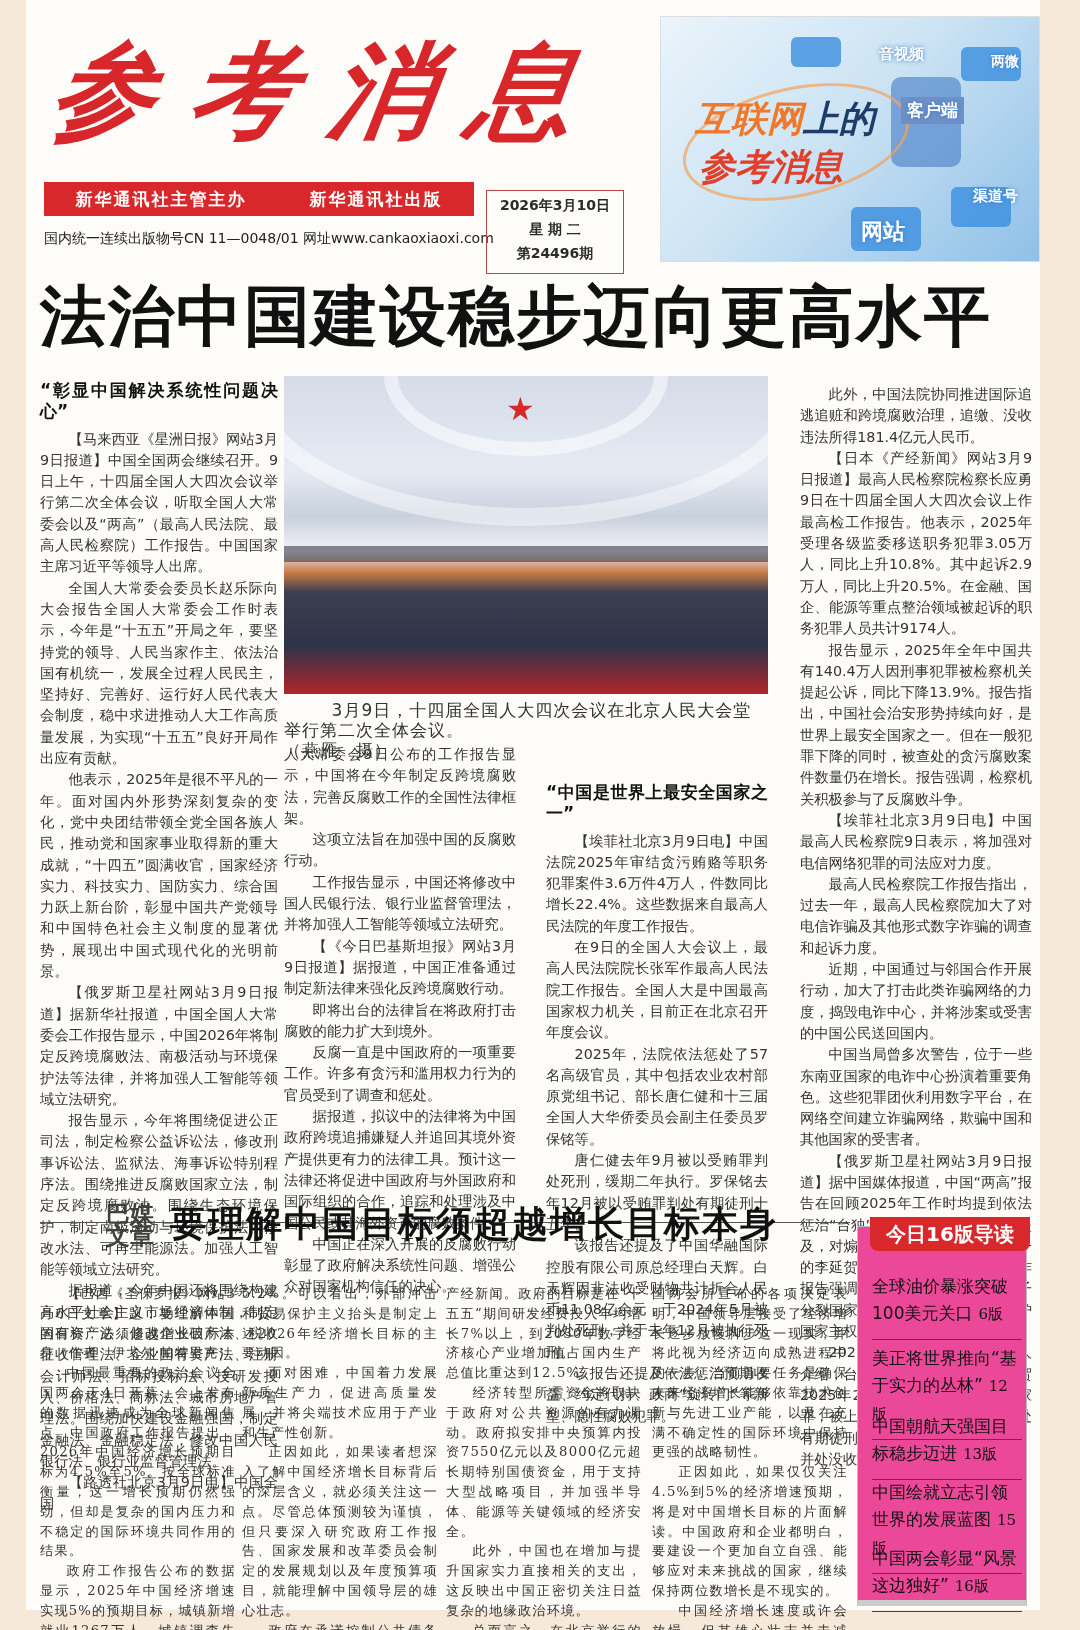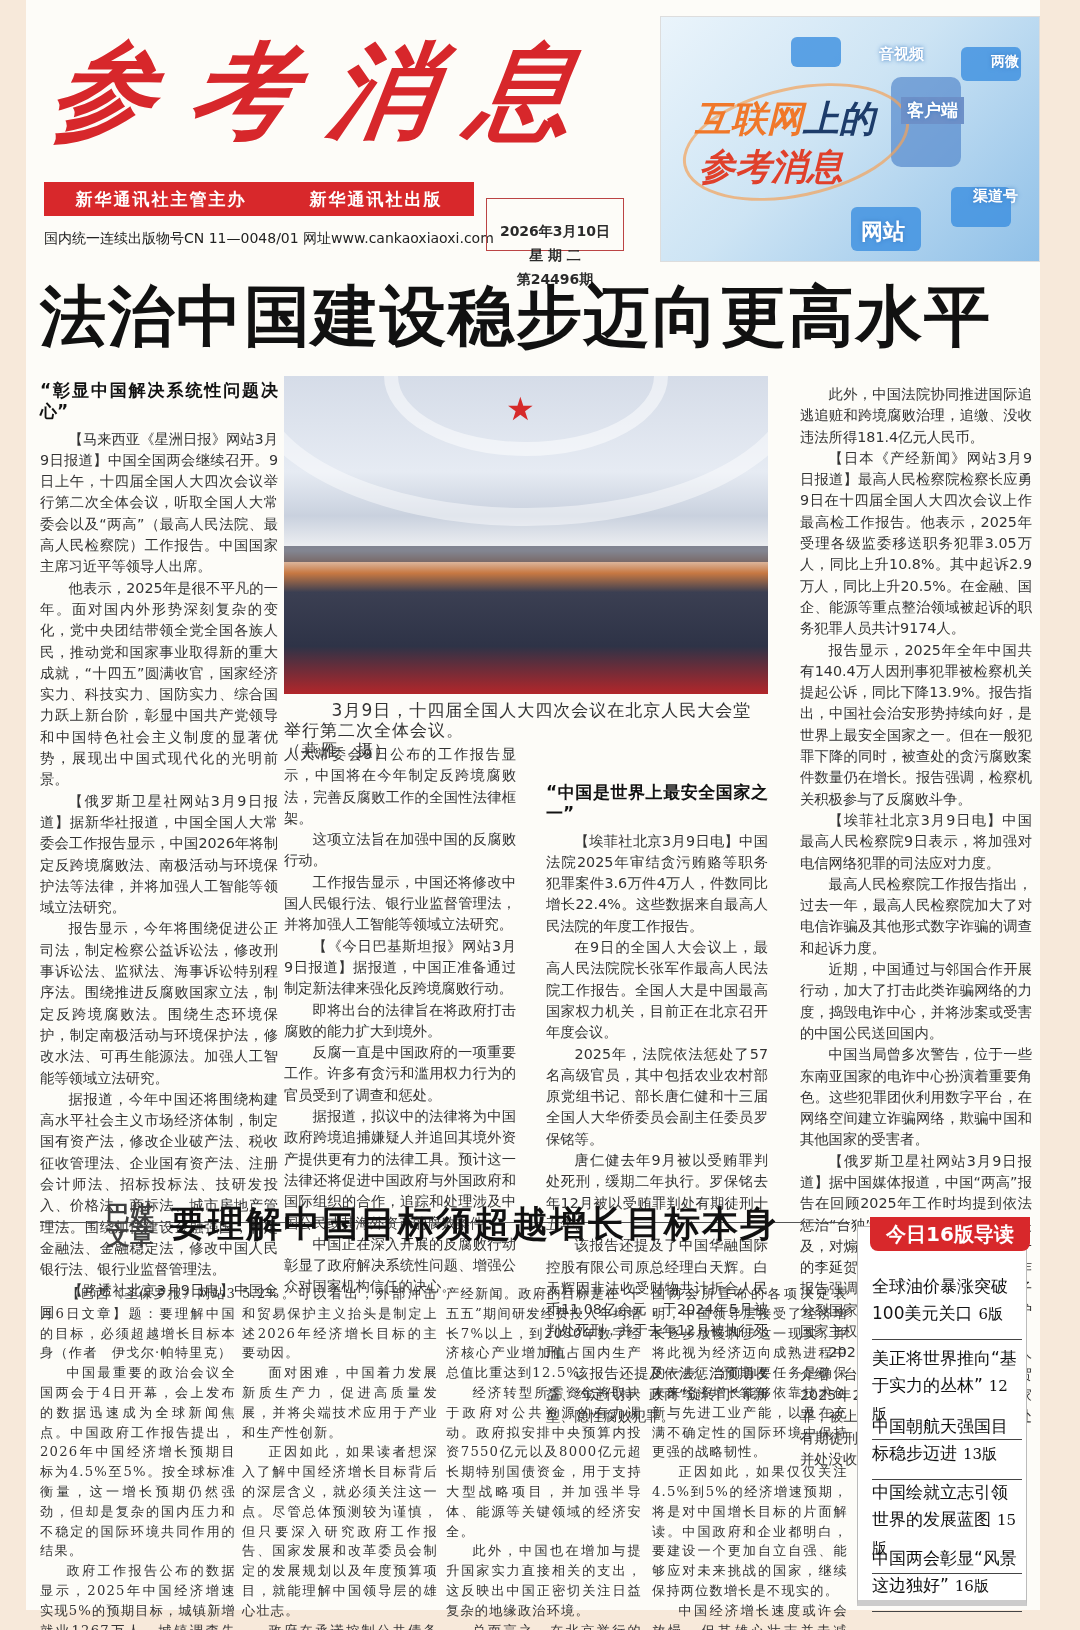--- a/index.html
+++ b/index.html
@@ -3,21 +3,21 @@
 <meta charset="utf-8">
 <style>
 *{box-sizing:border-box;margin:0;padding:0}
 html,body{width:1080px;height:1630px;background:#f7e9da;overflow:hidden}
 body{font-family:"DejaVu Sans","Liberation Sans",sans-serif;color:#2a2a2a}
 .page{position:absolute;left:26px;top:0;width:1014px;height:1610px;background:#fdfcf8}
 .masthead{position:absolute;left:32px;top:18px;width:560px;height:150px;display:flex;justify-content:space-between;align-items:center;padding:0 20px}
 .masthead span{font-family:"DejaVu Serif","Liberation Serif",serif;font-size:104px;color:#d7272b;font-weight:bold;font-style:italic;transform:skewX(-8deg);letter-spacing:-2px}
 .redbar{position:absolute;left:44px;top:182px;width:430px;height:34px;background:#d8282b;color:#fff;font-weight:bold;font-size:17px;display:flex;align-items:center;justify-content:space-around;letter-spacing:2px}
 .pubinfo{position:absolute;left:44px;top:230px;font-size:14px;color:#222}
-.datebox{position:absolute;left:486px;top:198px;width:138px;height:53px;border:1px solid #b44;font-size:14px;font-weight:bold;text-align:center;line-height:24px;padding-top:20px}
+.datebox{position:absolute;left:486px;top:190px;width:138px;height:84px;border:1px solid #b44;font-size:14px;font-weight:bold;text-align:center;line-height:24px;padding-top:2px}
 .banner{position:absolute;left:660px;top:16px;width:380px;height:246px;background:linear-gradient(135deg,#eaf4fb 0%,#cde4f4 45%,#8fc0e8 100%);overflow:hidden;border:1px solid #ddd}
 .banner .b1{position:absolute;left:34px;top:78px;font-size:36px;font-weight:bold;font-style:italic;color:#f0782a}
 .banner .b1 em{color:#1d3c6a;font-style:italic}
 .banner .b2{position:absolute;left:38px;top:126px;font-size:36px;font-weight:bold;font-style:italic;color:#e0402b}
 .banner .ring{position:absolute;left:20px;top:70px;width:230px;height:110px;border:3px solid #f4a25a;border-radius:50%;transform:rotate(-12deg);opacity:.7}
 .banner .tag{position:absolute;color:#fff;font-weight:bold;text-shadow:0 0 4px #3a7bc4}
 .banner .cube{position:absolute;background:#3b8fe0;border-radius:6px;opacity:.8}
 .headline{position:absolute;left:40px;top:272px;width:990px;height:80px;font-size:66px;font-weight:bold;color:#111;letter-spacing:2px;white-space:nowrap}
 .col{position:absolute;font-size:14.3px;line-height:21.3px;color:#333;text-align:justify}
 .col p{text-indent:2em}
@@ -28,21 +28,21 @@
 .photo .star{position:absolute;left:222px;top:14px;font-size:32px;color:#d62a2a}
 .photo .balcony{position:absolute;left:0;top:170px;width:484px;height:16px;background:rgba(40,44,64,.55)}
 .caption{position:absolute;left:284px;top:700px;width:484px;font-size:17px;line-height:20px;color:#333;letter-spacing:1px}
 .caption .t{text-indent:2.8em}
 .hr{position:absolute;height:1px;background:#555}
 .sec2title{position:absolute;left:106px;top:1200px;display:flex;align-items:center}
 .sec2title .lbl{font-size:24px;font-weight:bold;line-height:22px;color:#404040;margin-right:16px;text-align:center}
 .sec2title .ttl{font-family:"DejaVu Serif","Liberation Serif",serif;font-size:36px;font-weight:bold;color:#111;letter-spacing:2px}
 .col2{position:absolute;font-family:"DejaVu Serif","Liberation Serif",serif;font-size:13.2px;line-height:19.8px;color:#333;text-align:justify;letter-spacing:1.2px}
 .col2 p{text-indent:2em}
-.guide{position:absolute;left:857px;top:1226px;width:170px;height:380px;border:1px solid #bbb;border-bottom:6px solid #ccc;background:#ffffff}
+.guide{position:absolute;left:857px;top:1226px;width:170px;height:380px;border:1px solid #bbb;border-bottom:6px solid #ccc;background:#ec4899}
 .guide .gh{position:absolute;left:12px;top:-10px;width:160px;height:34px;background:#d8282b;color:#fff;font-size:20px;font-weight:bold;text-align:center;line-height:34px;border-radius:0 0 8px 8px}
 .guide .item{position:absolute;left:14px;width:150px;font-size:17px;line-height:27px;color:#111;border-bottom:1px solid #444;padding-bottom:11px}
 .guide .item .pg{font-family:"DejaVu Serif","Liberation Serif",serif;font-size:15px;margin-left:6px}
 </style>
 </head>
 <body>
 
 <div class="page"></div>
 
 <div class="masthead">
@@ -76,20 +76,21 @@
   <div class="tag" style="left:240px;top:80px;font-size:17px;background:#6d90c8;padding:2px 6px">客户端</div>
   <div class="tag" style="left:312px;top:170px;font-size:15px">渠道号</div>
   <div class="tag" style="left:200px;top:200px;font-size:22px">网站</div>
 </div>
 
 <div class="headline">法治中国建设稳步迈向更高水平</div>
 
 <div class="col" style="left:40px;top:376px;width:238px">
   <div class="subhead">“彰显中国解决系统性问题决心”</div>
   <p>【马来西亚《星洲日报》网站3月9日报道】中国全国两会继续召开。9日上午，十四届全国人大四次会议举行第二次全体会议，听取全国人大常委会以及“两高”（最高人民法院、最高人民检察院）工作报告。中国国家主席习近平等领导人出席。</p>
+  <p>全国人大常委会委员长赵乐际向大会报告全国人大常委会工作时表示，今年是“十五五”开局之年，要坚持党的领导、人民当家作主、依法治国有机统一，发展全过程人民民主，坚持好、完善好、运行好人民代表大会制度，稳中求进推动人大工作高质量发展，为实现“十五五”良好开局作出应有贡献。</p>
   <p>他表示，2025年是很不平凡的一年。面对国内外形势深刻复杂的变化，党中央团结带领全党全国各族人民，推动党和国家事业取得新的重大成就，“十四五”圆满收官，国家经济实力、科技实力、国防实力、综合国力跃上新台阶，彰显中国共产党领导和中国特色社会主义制度的显著优势，展现出中国式现代化的光明前景。</p>
   <p>【俄罗斯卫星社网站3月9日报道】据新华社报道，中国全国人大常委会工作报告显示，中国2026年将制定反跨境腐败法、南极活动与环境保护法等法律，并将加强人工智能等领域立法研究。</p>
   <p>报告显示，今年将围绕促进公正司法，制定检察公益诉讼法，修改刑事诉讼法、监狱法、海事诉讼特别程序法。围绕推进反腐败国家立法，制定反跨境腐败法。围绕生态环境保护，制定南极活动与环境保护法，修改水法、可再生能源法。加强人工智能等领域立法研究。</p>
   <p>据报道，今年中国还将围绕构建高水平社会主义市场经济体制，制定国有资产法，修改企业破产法、税收征收管理法、企业国有资产法、注册会计师法、招标投标法、技研发投入、价格法、商标法、城市房地产管理法。围绕加快建设金融强国，制定金融法、金融稳定法，修改中国人民银行法、银行业监督管理法。</p>
   <p>【路透社北京3月9日电】中国全国</p>
 </div>
 
 <div class="photo">
   <div class="dome"></div>
   <div class="dome2"></div>

